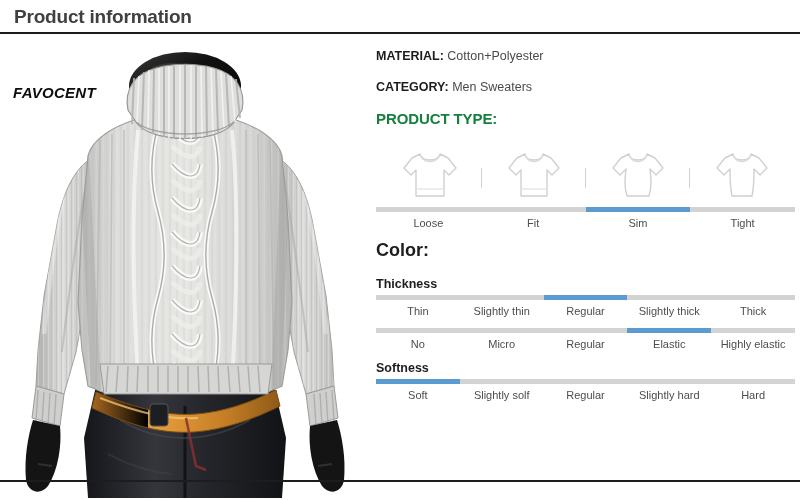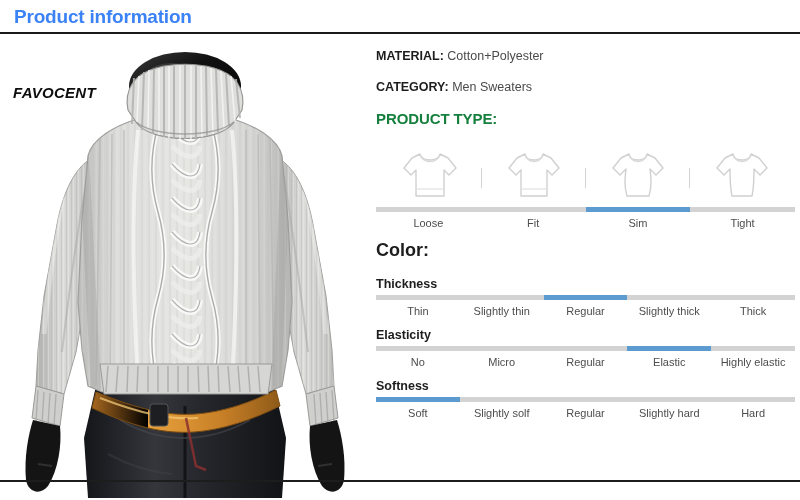--- a/index.html
+++ b/index.html
@@ -16,21 +16,21 @@
   
   .header {
     height: 34px;
     padding: 4px 0 0 14px;
     border-bottom: 2px solid #1a1a1a;
     width: 100%;
   }
   .header-title {
     font-size: 19px;
     font-weight: bold;
-    color: #3b82f6;
+    color: #404040;
     letter-spacing: -0.2px;
     line-height: 26px;
   }
 
   
   .body-wrap {
     display: flex;
     width: 800px;
     height: 464px;
     position: relative;
@@ -423,21 +423,20 @@
       </div>
       <div class="scale-labels">
         <div class="scale-label">Thin</div>
         <div class="scale-label">Slightly thin</div>
         <div class="scale-label">Regular</div>
         <div class="scale-label">Slightly thick</div>
         <div class="scale-label">Thick</div>
       </div>
     </div>
 
-    <div class="sub-head">Elasticity</div>
     <div class="scale group">
       <div class="scale-track">
         <div class="scale-seg"></div>
         <div class="scale-seg"></div>
         <div class="scale-seg"></div>
         <div class="scale-seg on"></div>
         <div class="scale-seg"></div>
       </div>
       <div class="scale-labels">
         <div class="scale-label">No</div>

